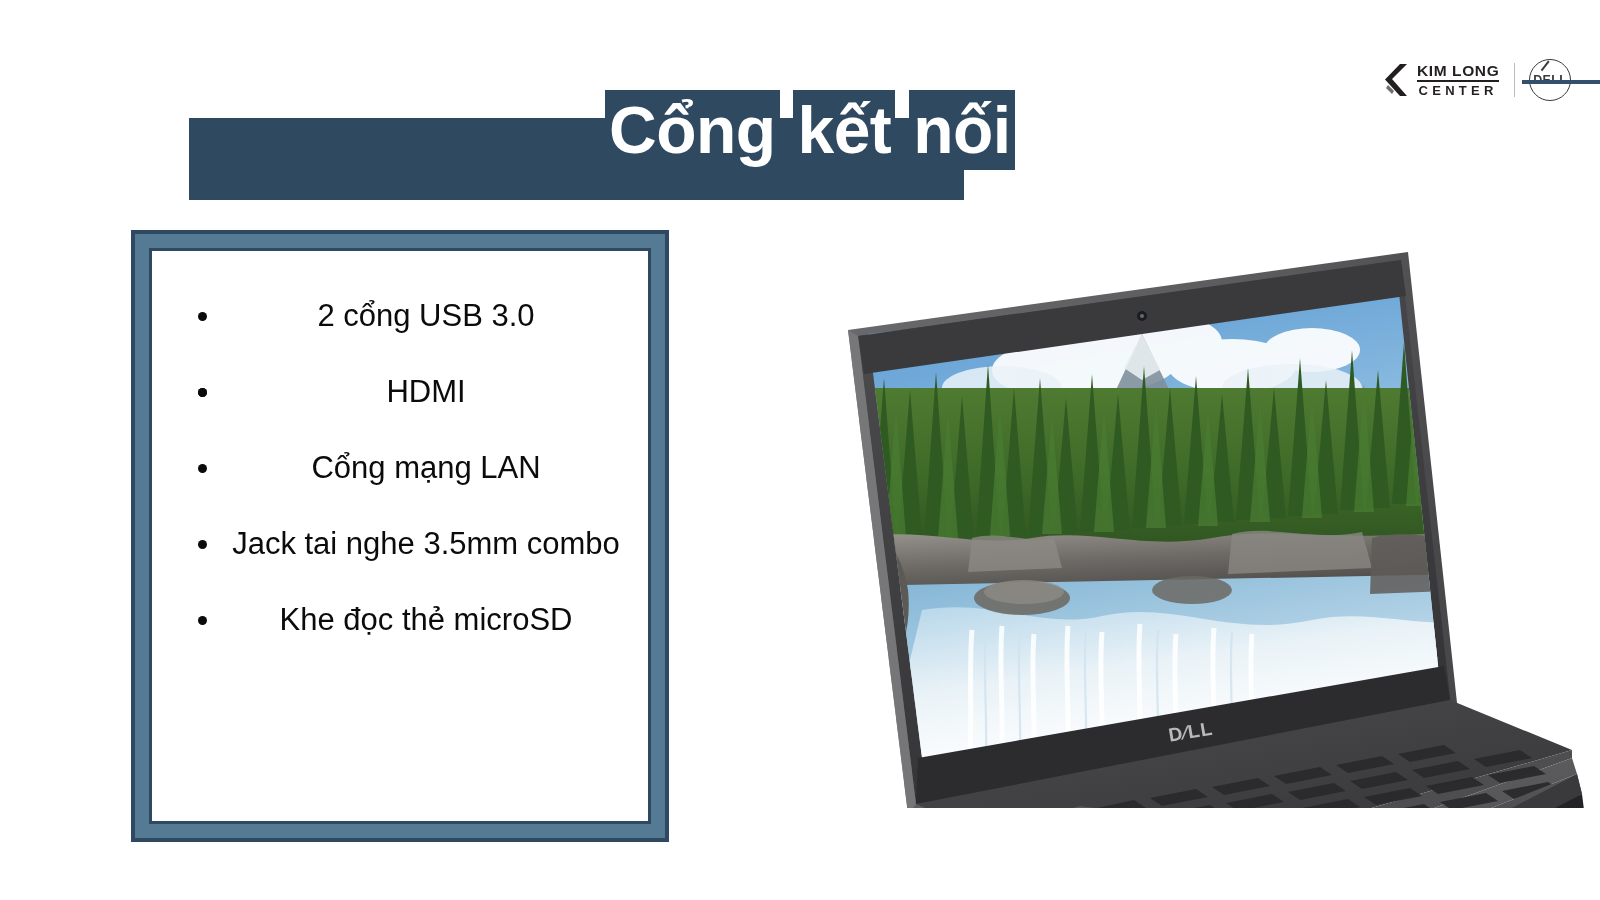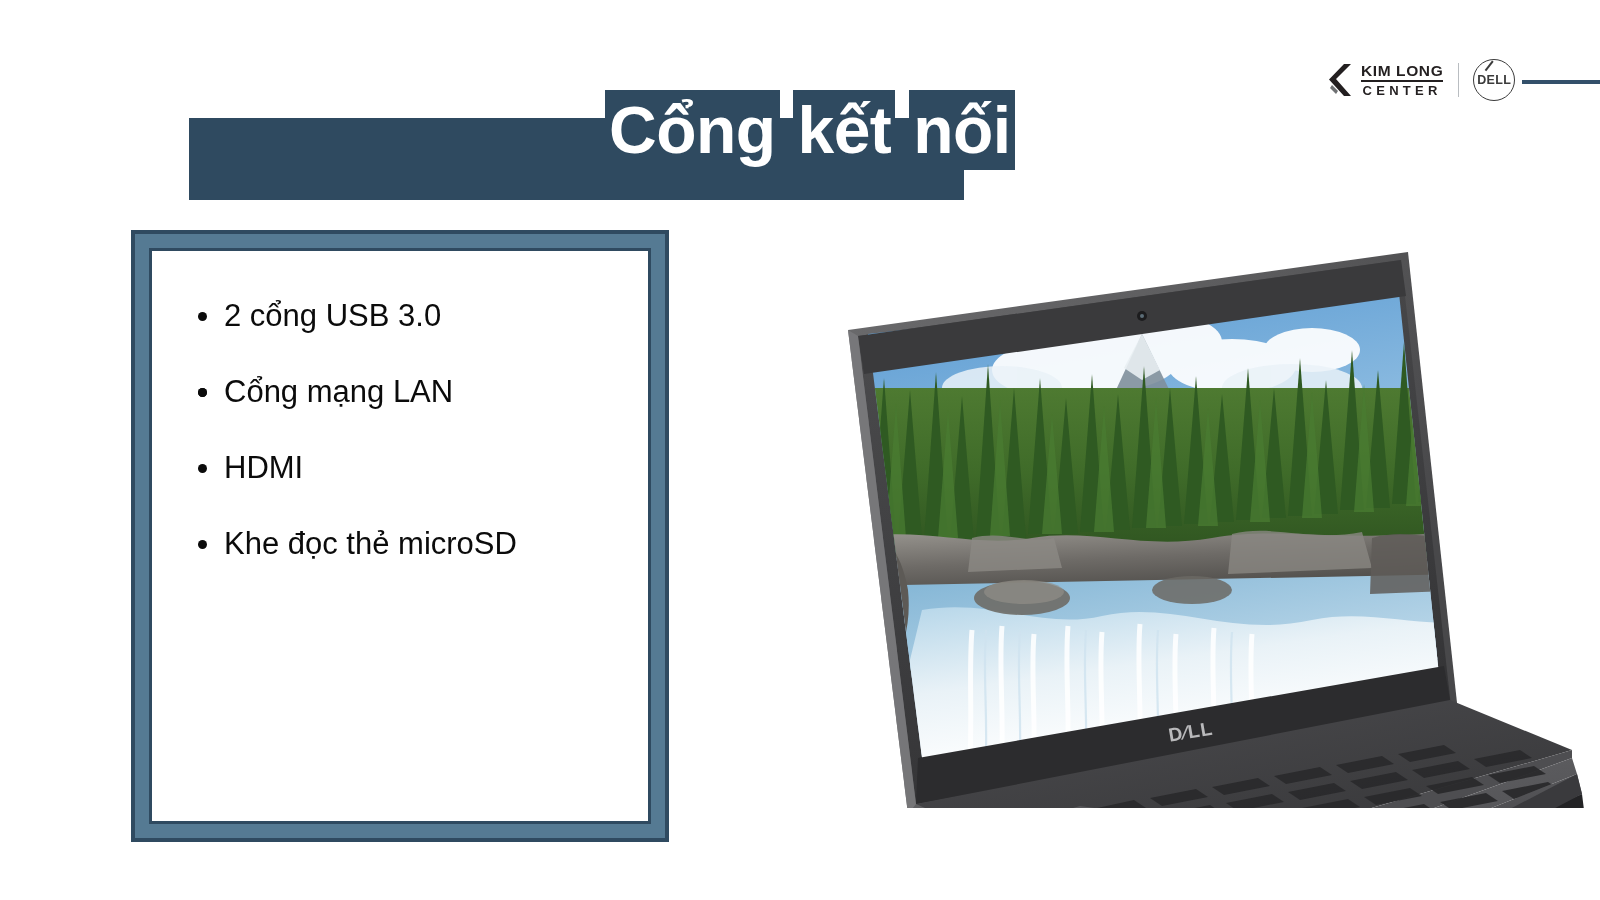--- a/index.html
+++ b/index.html
@@ -6,21 +6,21 @@
   html,body{margin:0;padding:0;background:#ffffff;}
   body{
     width:1600px;height:900px;position:relative;overflow:hidden;
     font-family:"Liberation Sans","DejaVu Sans",sans-serif;
     background:#ffffff;
   }
   .slide{position:absolute;inset:0;background:#fff;}
 
   
   .brand-bar{
-    position:absolute; top:52px; left:1326px;
+    position:absolute; top:52px; left:1382px;
     display:flex; align-items:center; height:56px;
   }
   .klc-logo{display:flex;align-items:center;gap:7px;}
   .klc-mark{width:28px;height:34px;position:relative;flex:none;}
   .klc-mark svg{display:block;}
   .klc-words{display:flex;flex-direction:column;align-items:stretch;}
   .klc-top{
     font-size:15.5px;font-weight:bold;letter-spacing:.6px;color:#231f20;
     line-height:1.02;white-space:nowrap;
   }
@@ -70,21 +70,21 @@
     position:absolute;left:131px;top:230px;width:538px;height:612px;
     background:#2f4a60;          
     padding:4px; box-sizing:border-box;
   }
   .card-band{
     width:100%;height:100%;background:#557a93;   
     padding:14px; box-sizing:border-box;
   }
   .card-inner-line{
     width:100%;height:100%;background:#2f4a60;   
-    padding:3px; box-sizing:border-box;
+    padding:3px; box-sizing:border-box;text-align:center;
   }
   .card-body{
     width:100%;height:100%;background:#ffffff;box-sizing:border-box;
     padding:42px 20px 30px 46px;
   }
   ul.bullets{
     margin:0;padding:0 0 0 26px;list-style:none;
   }
   ul.bullets li{
     position:relative;
@@ -146,25 +146,29 @@
           <ul class="bullets">
             <li>
               <span class="dot"></span>
               <span>2 cổng USB 3.0</span>
             </li>
             <li>
               <span class="dot"></span>
             </li>
             <li>
               <span class="dot"></span>
+              <span>HDMI</span>
+            </li>
+            <li>
+              <span class="dot"></span>
               <span>Cổng mạng LAN</span>
             </li>
             <li>
               <span class="dot"></span>
-              <span>HDMI</span>
+              <span>Jack tai nghe 3.5mm combo</span>
             </li>
             <li>
               <span class="dot"></span>
               <span>Khe đọc thẻ microSD</span>
             </li>
           </ul>
         </div>
       </div>
     </div>
   </div>

